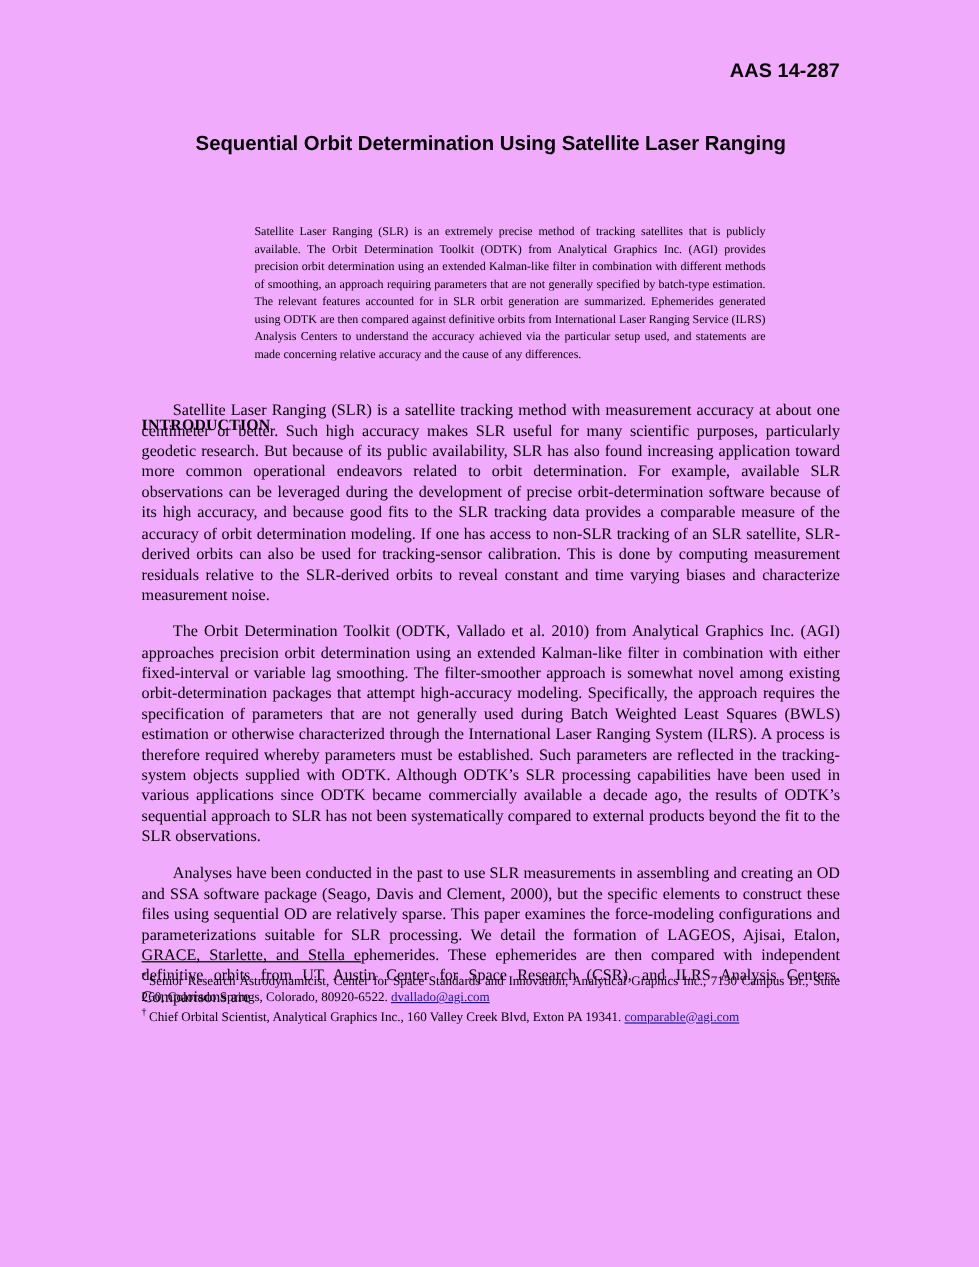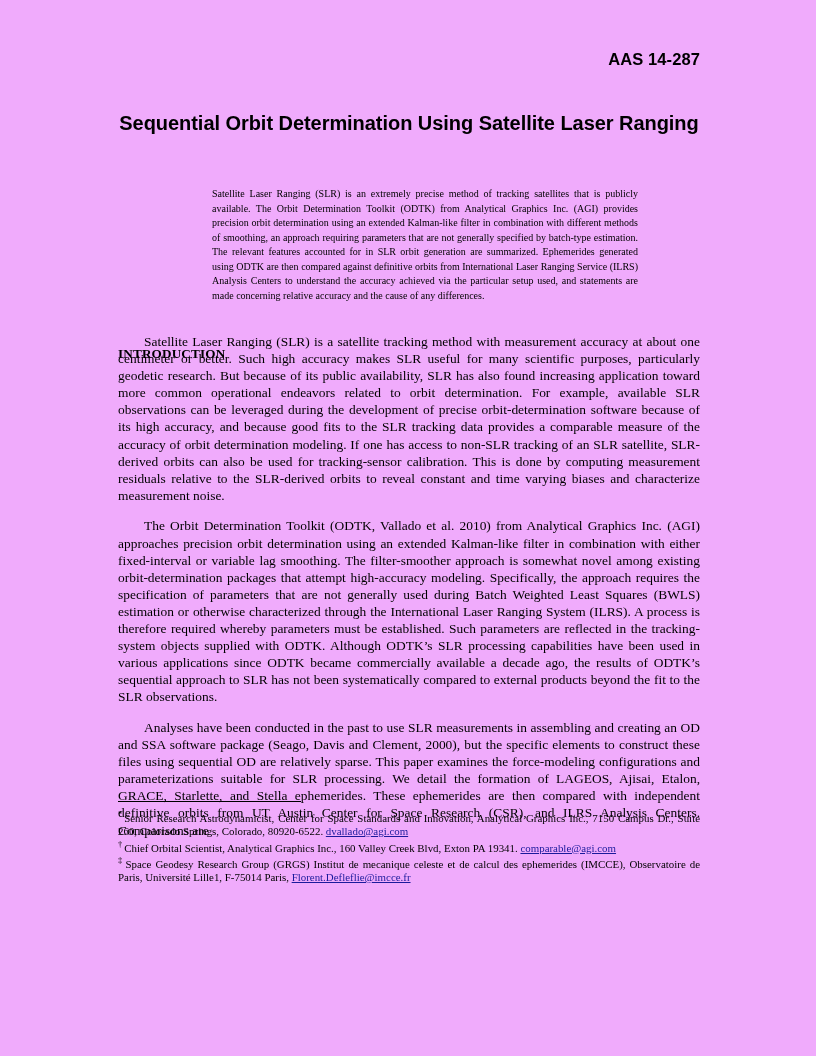--- a/index.html
+++ b/index.html
@@ -31,21 +31,21 @@
 
   
   .doc-title {
     position: absolute;
     top: 99px;
     left: 118px;
     width: 582px;
     text-align: center;
     font-family: "Liberation Sans", sans-serif;
     font-weight: bold;
-    font-size: 20px;
+    font-size: 17px;
     letter-spacing: -0.05px;
   }
 
   
   .doc-authors {
     position: absolute;
     top: 147px;
     left: 118px;
     width: 582px;
     text-align: center;
@@ -155,16 +155,15 @@
     <p>Satellite Laser Ranging (SLR) is a satellite tracking method with measurement accuracy at about one centimeter or better. Such high accuracy makes SLR useful for many scientific purposes, particularly geodetic research. But because of its public availability, SLR has also found increasing application toward more common operational endeavors related to orbit determination. For example, available SLR observations can be leveraged during the development of precise orbit-determination software because of its high accuracy, and because good fits to the SLR tracking data provides a comparable measure of the accuracy of orbit determination modeling. If one has access to non-SLR tracking of an SLR satellite, SLR-derived orbits can also be used for tracking-sensor calibration. This is done by computing measurement residuals relative to the SLR-derived orbits to reveal constant and time varying biases and characterize measurement noise.</p>
     <p>The Orbit Determination Toolkit (ODTK, Vallado et al. 2010) from Analytical Graphics Inc. (AGI) approaches precision orbit determination using an extended Kalman-like filter in combination with either fixed-interval or variable lag smoothing. The filter-smoother approach is somewhat novel among existing orbit-determination packages that attempt high-accuracy modeling. Specifically, the approach requires the specification of parameters that are not generally used during Batch Weighted Least Squares (BWLS) estimation or otherwise characterized through the International Laser Ranging System (ILRS). A process is therefore required whereby parameters must be established. Such parameters are reflected in the tracking-system objects supplied with ODTK. Although ODTK’s SLR processing capabilities have been used in various applications since ODTK became commercially available a decade ago, the results of ODTK’s sequential approach to SLR has not been systematically compared to external products beyond the fit to the SLR observations.</p>
     <p>Analyses have been conducted in the past to use SLR measurements in assembling and creating an OD and SSA software package (Seago, Davis and Clement, 2000), but the specific elements to construct these files using sequential OD are relatively sparse. This paper examines the force-modeling configurations and parameterizations suitable for SLR processing. We detail the formation of LAGEOS, Ajisai, Etalon, GRACE, Starlette, and Stella ephemerides. These ephemerides are then compared with independent definitive orbits from UT Austin Center for Space Research (CSR), and ILRS Analysis Centers. Comparisons are</p>
   </div>
 
   <div class="footnote-rule"></div>
 
   <div class="footnotes">
     <p class="fn"><sup>*</sup><span>Senior Research Astrodynamicist, Center for Space Standards and Innovation, Analytical Graphics Inc., 7150 Campus Dr., Suite 260, Colorado Springs, Colorado, 80920-6522. </span><a class="email-link" href="#">dvallado@agi.com</a></p>
     <p class="fn"><sup>†</sup><span>Chief Orbital Scientist, Analytical Graphics Inc., 160 Valley Creek Blvd, Exton PA 19341. </span><a class="email-link" href="#">comparable@agi.com</a></p>
-    <p class="fn"><sup>‡</sup><span>Space Geodesy Research Group (GRGS) Institut de mecanique celeste et de calcul des ephemerides (IMCCE), Observatoire de Paris, Université Lille1, F-75014 Paris, </span><a class="email-link" href="#">Florent.Defleflie@imcce.fr</a></p>
   </div>
 
 </div>
 
 </body></html>

